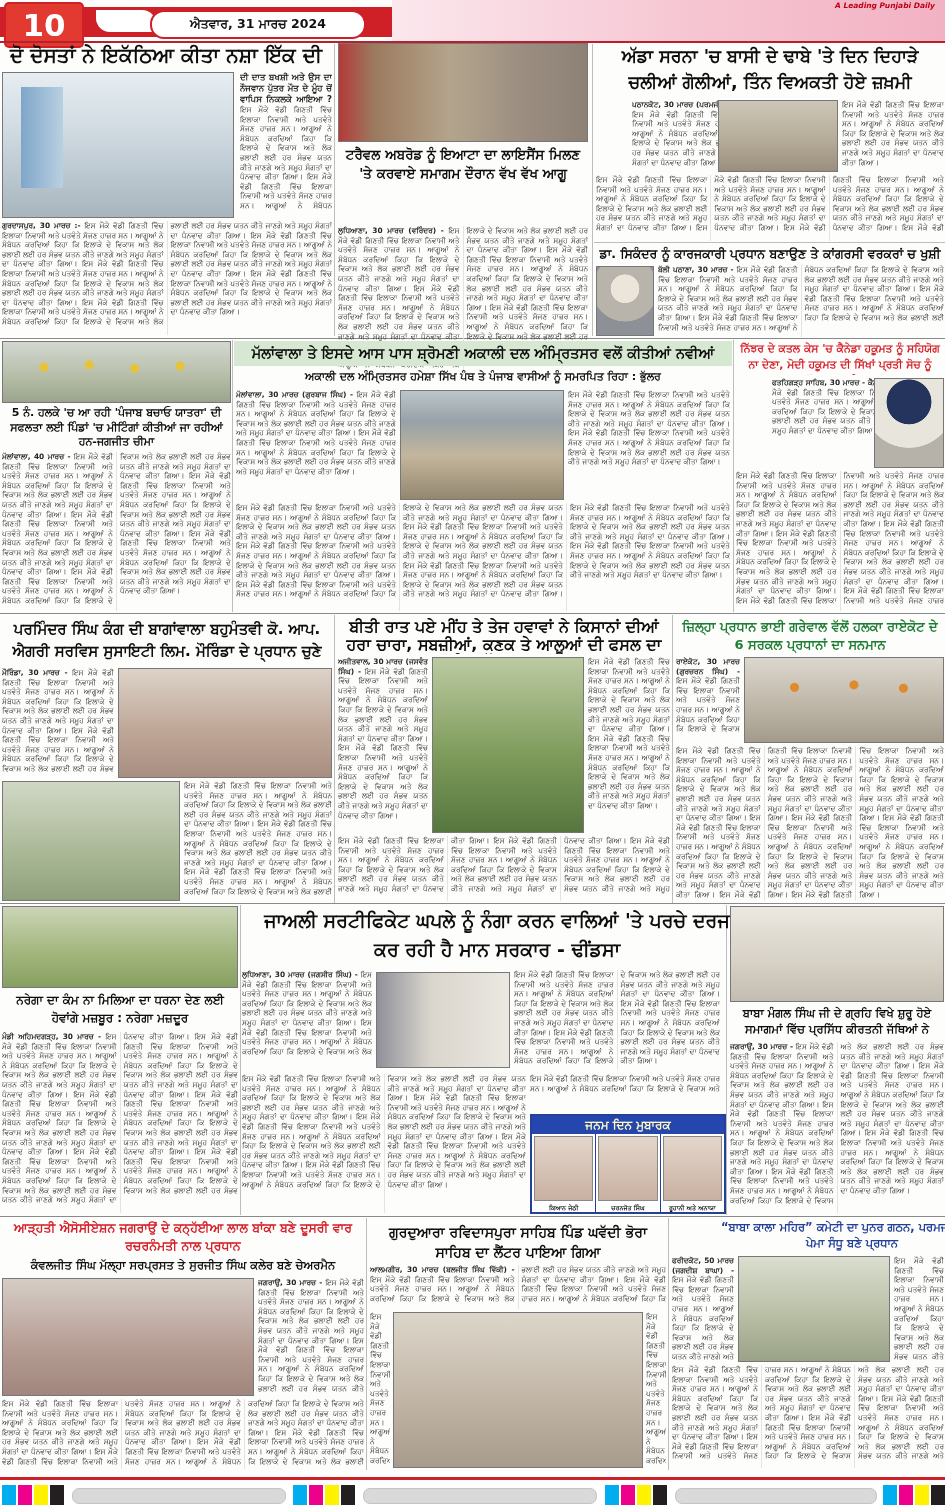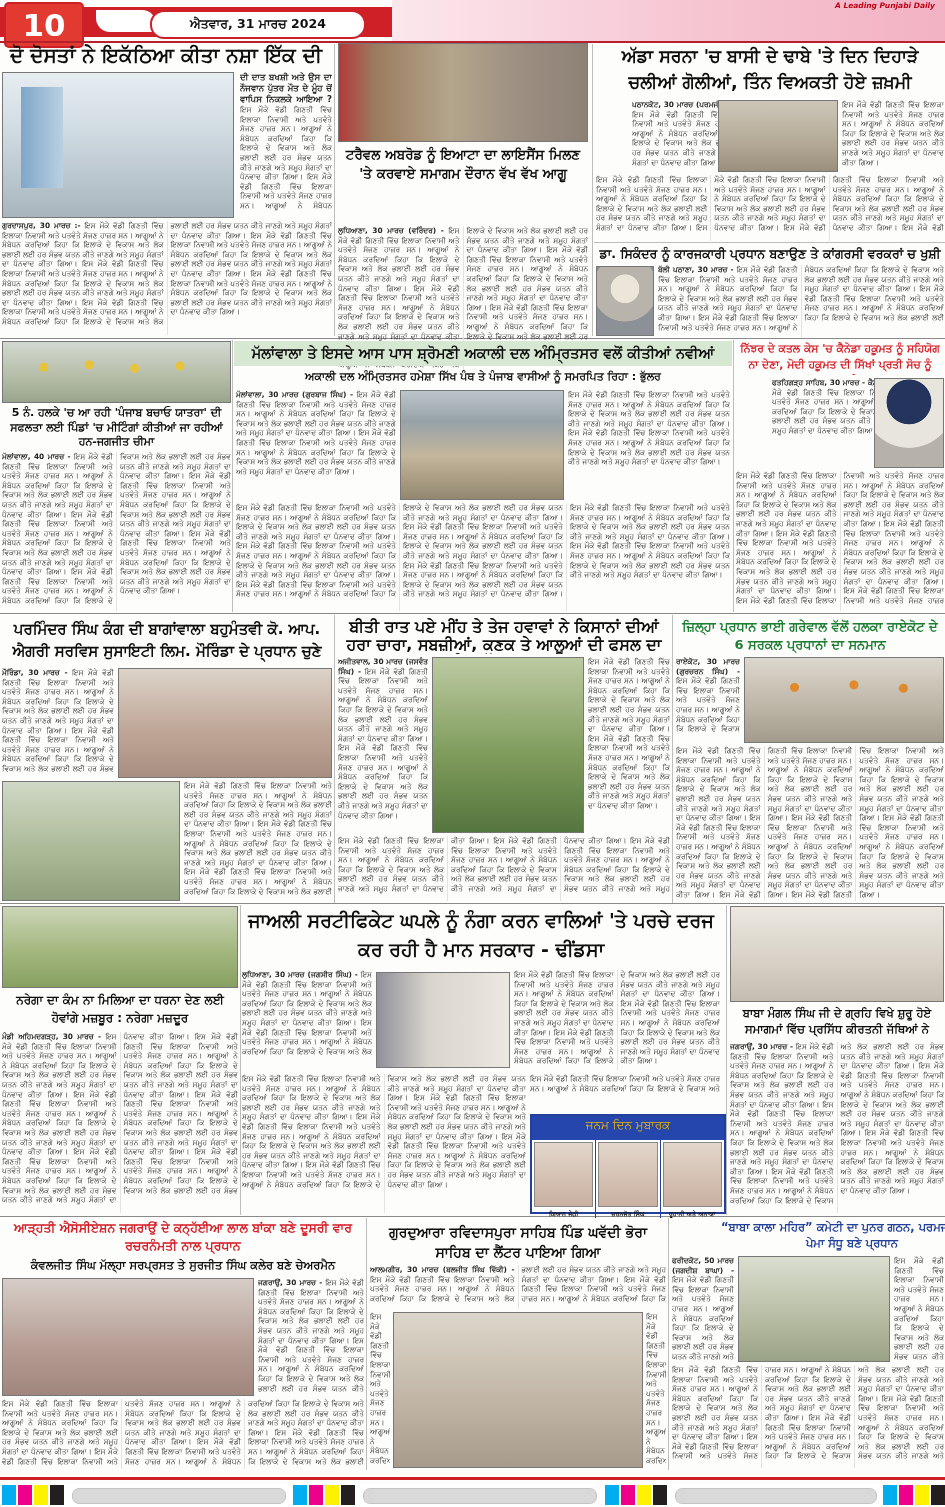--- a/index.html
+++ b/index.html
@@ -64,22 +64,22 @@
       linear-gradient(180deg,#dcd7ce 0%,#bcb4a5 60%,#a29a8b 100%);}
   .ph-narega{background:linear-gradient(180deg,#ccd5b7 0%,#a3b77e 55%,#87a061 100%);}
   .ph-cert{background:linear-gradient(90deg,#90909a 0%,#d9d5cd 40%,#ebe8e1 100%);}
   .ph-mangal{background:linear-gradient(180deg,#ece8e0 0%,#d6d0c5 60%,#c3bcb0 100%);}
   .ph-kid{background:linear-gradient(180deg,#e3d6cb 0%,#c9b0a1 100%);}
   .ph-arhti{background:linear-gradient(180deg,#d6cdc6 0%,#b59c93 60%,#a0867d 100%);}
   .ph-crowd{background:linear-gradient(180deg,#dcd6ca 0%,#bfb3a3 60%,#a79b8b 100%);}
   .ph-kala{background:linear-gradient(180deg,#dadecf 0%,#b6bca2 60%,#9aa287 100%);}
   
   .bday{position:absolute;border:2px solid #23409a;background:#fff;box-sizing:border-box;}
-  .bday-head{background:#2446ad;color:#eab308;font-weight:normal;font-size:12px;line-height:18px;
-             text-align:center;height:24px;}
+  .bday-head{background:#2446ad;color:#fef9c3;font-weight:bold;font-size:12px;line-height:18px;
+             text-align:center;height:18px;}
   .bday-row{display:flex;height:calc(100% - 18px);}
   .bday-cell{flex:1;border-right:1px solid #23409a;display:flex;flex-direction:column;}
   .bday-cell:last-child{border-right:none;}
   .bday-ph{flex:1;margin:2px;border:1px solid #888;}
   .bday-cap{font-size:6.3px;line-height:9px;text-align:center;font-weight:bold;color:#111;}
   
   .bottom-rule{position:absolute;left:0;top:1477px;width:945px;height:3px;background:#cf2027;}
   .marks{position:absolute;left:0;top:1484px;width:945px;height:23px;background:#fff;}
   .mark-sq{position:absolute;top:1px;width:14px;height:20px;}
   .mark-bar{position:absolute;top:4px;height:14px;background:#d9d9d9;border-radius:7px;
@@ -216,21 +216,21 @@
   <span>ਇਸ ਮੌਕੇ ਵੱਡੀ ਗਿਣਤੀ ਵਿੱਚ ਇਲਾਕਾ ਨਿਵਾਸੀ ਅਤੇ ਪਤਵੰਤੇ ਸੱਜਣ ਹਾਜ਼ਰ ਸਨ। ਆਗੂਆਂ ਨੇ ਸੰਬੋਧਨ ਕਰਦਿਆਂ ਕਿਹਾ ਕਿ ਇਲਾਕੇ ਦੇ ਵਿਕਾਸ ਅਤੇ ਲੋਕ ਭਲਾਈ ਲਈ ਹਰ ਸੰਭਵ ਯਤਨ ਕੀਤੇ ਜਾਣਗੇ ਅਤੇ ਸਮੂਹ ਸੰਗਤਾਂ ਦਾ ਧੰਨਵਾਦ ਕੀਤਾ ਗਿਆ। ਇਸ ਮੌਕੇ ਵੱਡੀ ਗਿਣਤੀ ਵਿੱਚ ਇਲਾਕਾ ਨਿਵਾਸੀ ਅਤੇ ਪਤਵੰਤੇ ਸੱਜਣ ਹਾਜ਼ਰ ਸਨ। ਆਗੂਆਂ ਨੇ ਸੰਬੋਧਨ ਕਰਦਿਆਂ ਕਿਹਾ ਕਿ ਇਲਾਕੇ ਦੇ ਵਿਕਾਸ ਅਤੇ ਲੋਕ ਭਲਾਈ ਲਈ ਹਰ ਸੰਭਵ ਯਤਨ ਕੀਤੇ ਜਾਣਗੇ ਅਤੇ ਸਮੂਹ ਸੰਗਤਾਂ ਦਾ ਧੰਨਵਾਦ ਕੀਤਾ ਗਿਆ। ਇਸ ਮੌਕੇ ਵੱਡੀ ਗਿਣਤੀ ਵਿੱਚ ਇਲਾਕਾ ਨਿਵਾਸੀ ਅਤੇ ਪਤਵੰਤੇ ਸੱਜਣ ਹਾਜ਼ਰ ਸਨ। ਆਗੂਆਂ ਨੇ ਸੰਬੋਧਨ ਕਰਦਿਆਂ ਕਿਹਾ ਕਿ ਇਲਾਕੇ ਦੇ ਵਿਕਾਸ ਅਤੇ ਲੋਕ ਭਲਾਈ ਲਈ ਹਰ ਸੰਭਵ ਯਤਨ ਕੀਤੇ ਜਾਣਗੇ ਅਤੇ ਸਮੂਹ ਸੰਗਤਾਂ ਦਾ ਧੰਨਵਾਦ ਕੀਤਾ ਗਿਆ। ਇਸ ਮੌਕੇ ਵੱਡੀ ਗਿਣਤੀ ਵਿੱਚ ਇਲਾਕਾ ਨਿਵਾਸੀ ਅਤੇ ਪਤਵੰਤੇ ਸੱਜਣ ਹਾਜ਼ਰ ਸਨ। ਆਗੂਆਂ ਨੇ ਸੰਬੋਧਨ ਕਰਦਿਆਂ ਕਿਹਾ ਕਿ ਇਲਾਕੇ ਦੇ ਵਿਕਾਸ ਅਤੇ ਲੋਕ ਭਲਾਈ ਲਈ ਹਰ ਸੰਭਵ ਯਤਨ ਕੀਤੇ ਜਾਣਗੇ ਅਤੇ ਸਮੂਹ ਸੰਗਤਾਂ ਦਾ ਧੰਨਵਾਦ ਕੀਤਾ ਗਿਆ। ਇਸ ਮੌਕੇ ਵੱਡੀ ਗਿਣਤੀ ਵਿੱਚ ਇਲਾਕਾ ਨਿਵਾਸੀ ਅਤੇ ਪਤਵੰਤੇ ਸੱਜਣ ਹਾਜ਼ਰ ਸਨ। ਆਗੂਆਂ ਨੇ ਸੰਬੋਧਨ ਕਰਦਿਆਂ ਕਿਹਾ ਕਿ ਇਲਾਕੇ ਦੇ ਵਿਕਾਸ ਅਤੇ ਲੋਕ ਭਲਾਈ ਲਈ ਹਰ ਸੰਭਵ ਯਤਨ ਕੀਤੇ ਜਾਣਗੇ ਅਤੇ ਸਮੂਹ ਸੰਗਤਾਂ ਦਾ ਧੰਨਵਾਦ ਕੀਤਾ ਗਿਆ। ਇਸ ਮੌਕੇ ਵੱਡੀ ਗਿਣਤੀ ਵਿੱਚ ਇਲਾਕਾ ਨਿਵਾਸੀ ਅਤੇ ਪਤਵੰਤੇ ਸੱਜਣ ਹਾਜ਼ਰ ਸਨ। ਆਗੂਆਂ ਨੇ ਸੰਬੋਧਨ ਕਰਦਿਆਂ ਕਿਹਾ ਕਿ ਇਲਾਕੇ ਦੇ ਵਿਕਾਸ ਅਤੇ ਲੋਕ ਭਲਾਈ ਲਈ ਹਰ ਸੰਭਵ ਯਤਨ ਕੀਤੇ ਜਾਣਗੇ ਅਤੇ ਸਮੂਹ ਸੰਗਤਾਂ ਦਾ ਧੰਨਵਾਦ ਕੀਤਾ ਗਿਆ।</span>
 </div>
 
 <div class="ph ph-narega" style="left:2px;top:906px;width:236px;height:82px;"></div>
 <div class="hl" style="left:2px;top:991px;width:236px;height:38px;font-size:12px;line-height:18px;">ਨਰੇਗਾ ਦਾ ਕੰਮ ਨਾ ਮਿਲਿਆ ਦਾ ਧਰਨਾ ਦੇਣ ਲਈ ਹੋਵਾਂਗੇ ਮਜ਼ਬੂਰ : ਨਰੇਗਾ ਮਜ਼ਦੂਰ</div>
 <div class="bt c2" style="left:2px;top:1032px;width:236px;height:181px;">
   <b>ਮੰਡੀ ਅਹਿਮਦਗੜ੍ਹ, 30 ਮਾਰਚ -</b>
   <span>ਇਸ ਮੌਕੇ ਵੱਡੀ ਗਿਣਤੀ ਵਿੱਚ ਇਲਾਕਾ ਨਿਵਾਸੀ ਅਤੇ ਪਤਵੰਤੇ ਸੱਜਣ ਹਾਜ਼ਰ ਸਨ। ਆਗੂਆਂ ਨੇ ਸੰਬੋਧਨ ਕਰਦਿਆਂ ਕਿਹਾ ਕਿ ਇਲਾਕੇ ਦੇ ਵਿਕਾਸ ਅਤੇ ਲੋਕ ਭਲਾਈ ਲਈ ਹਰ ਸੰਭਵ ਯਤਨ ਕੀਤੇ ਜਾਣਗੇ ਅਤੇ ਸਮੂਹ ਸੰਗਤਾਂ ਦਾ ਧੰਨਵਾਦ ਕੀਤਾ ਗਿਆ। ਇਸ ਮੌਕੇ ਵੱਡੀ ਗਿਣਤੀ ਵਿੱਚ ਇਲਾਕਾ ਨਿਵਾਸੀ ਅਤੇ ਪਤਵੰਤੇ ਸੱਜਣ ਹਾਜ਼ਰ ਸਨ। ਆਗੂਆਂ ਨੇ ਸੰਬੋਧਨ ਕਰਦਿਆਂ ਕਿਹਾ ਕਿ ਇਲਾਕੇ ਦੇ ਵਿਕਾਸ ਅਤੇ ਲੋਕ ਭਲਾਈ ਲਈ ਹਰ ਸੰਭਵ ਯਤਨ ਕੀਤੇ ਜਾਣਗੇ ਅਤੇ ਸਮੂਹ ਸੰਗਤਾਂ ਦਾ ਧੰਨਵਾਦ ਕੀਤਾ ਗਿਆ। ਇਸ ਮੌਕੇ ਵੱਡੀ ਗਿਣਤੀ ਵਿੱਚ ਇਲਾਕਾ ਨਿਵਾਸੀ ਅਤੇ ਪਤਵੰਤੇ ਸੱਜਣ ਹਾਜ਼ਰ ਸਨ। ਆਗੂਆਂ ਨੇ ਸੰਬੋਧਨ ਕਰਦਿਆਂ ਕਿਹਾ ਕਿ ਇਲਾਕੇ ਦੇ ਵਿਕਾਸ ਅਤੇ ਲੋਕ ਭਲਾਈ ਲਈ ਹਰ ਸੰਭਵ ਯਤਨ ਕੀਤੇ ਜਾਣਗੇ ਅਤੇ ਸਮੂਹ ਸੰਗਤਾਂ ਦਾ ਧੰਨਵਾਦ ਕੀਤਾ ਗਿਆ। ਇਸ ਮੌਕੇ ਵੱਡੀ ਗਿਣਤੀ ਵਿੱਚ ਇਲਾਕਾ ਨਿਵਾਸੀ ਅਤੇ ਪਤਵੰਤੇ ਸੱਜਣ ਹਾਜ਼ਰ ਸਨ। ਆਗੂਆਂ ਨੇ ਸੰਬੋਧਨ ਕਰਦਿਆਂ ਕਿਹਾ ਕਿ ਇਲਾਕੇ ਦੇ ਵਿਕਾਸ ਅਤੇ ਲੋਕ ਭਲਾਈ ਲਈ ਹਰ ਸੰਭਵ ਯਤਨ ਕੀਤੇ ਜਾਣਗੇ ਅਤੇ ਸਮੂਹ ਸੰਗਤਾਂ ਦਾ ਧੰਨਵਾਦ ਕੀਤਾ ਗਿਆ। ਇਸ ਮੌਕੇ ਵੱਡੀ ਗਿਣਤੀ ਵਿੱਚ ਇਲਾਕਾ ਨਿਵਾਸੀ ਅਤੇ ਪਤਵੰਤੇ ਸੱਜਣ ਹਾਜ਼ਰ ਸਨ। ਆਗੂਆਂ ਨੇ ਸੰਬੋਧਨ ਕਰਦਿਆਂ ਕਿਹਾ ਕਿ ਇਲਾਕੇ ਦੇ ਵਿਕਾਸ ਅਤੇ ਲੋਕ ਭਲਾਈ ਲਈ ਹਰ ਸੰਭਵ ਯਤਨ ਕੀਤੇ ਜਾਣਗੇ ਅਤੇ ਸਮੂਹ ਸੰਗਤਾਂ ਦਾ ਧੰਨਵਾਦ ਕੀਤਾ ਗਿਆ। ਇਸ ਮੌਕੇ ਵੱਡੀ ਗਿਣਤੀ ਵਿੱਚ ਇਲਾਕਾ ਨਿਵਾਸੀ ਅਤੇ ਪਤਵੰਤੇ ਸੱਜਣ ਹਾਜ਼ਰ ਸਨ। ਆਗੂਆਂ ਨੇ ਸੰਬੋਧਨ ਕਰਦਿਆਂ ਕਿਹਾ ਕਿ ਇਲਾਕੇ ਦੇ ਵਿਕਾਸ ਅਤੇ ਲੋਕ ਭਲਾਈ ਲਈ ਹਰ ਸੰਭਵ ਯਤਨ ਕੀਤੇ ਜਾਣਗੇ ਅਤੇ ਸਮੂਹ ਸੰਗਤਾਂ ਦਾ ਧੰਨਵਾਦ ਕੀਤਾ ਗਿਆ।</span>
 </div>
 
-<div class="hl" style="left:242px;top:906px;width:478px;height:60px;font-size:19px;line-height:29px;">ਜਾਅਲੀ ਸਰਟੀਫਿਕੇਟ ਘਪਲੇ ਨੂੰ ਨੰਗਾ ਕਰਨ ਵਾਲਿਆਂ 'ਤੇ ਪਰਚੇ ਦਰਜ ਕਰ ਰਹੀ ਹੈ ਮਾਨ ਸਰਕਾਰ - ਢੀਂਡਸਾ</div>
+<div class="hl" style="left:242px;top:906px;width:478px;height:60px;font-size:19px;line-height:29px;padding-left:16px;">ਜਾਅਲੀ ਸਰਟੀਫਿਕੇਟ ਘਪਲੇ ਨੂੰ ਨੰਗਾ ਕਰਨ ਵਾਲਿਆਂ 'ਤੇ ਪਰਚੇ ਦਰਜ ਕਰ ਰਹੀ ਹੈ ਮਾਨ ਸਰਕਾਰ - ਢੀਂਡਸਾ</div>
 <div class="bt" style="left:242px;top:970px;width:130px;height:100px;column-count:1;">
   <b>ਲੁਧਿਆਣਾ, 30 ਮਾਰਚ (ਜਗਸੀਰ ਸਿੰਘ) -</b>
   <span>ਇਸ ਮੌਕੇ ਵੱਡੀ ਗਿਣਤੀ ਵਿੱਚ ਇਲਾਕਾ ਨਿਵਾਸੀ ਅਤੇ ਪਤਵੰਤੇ ਸੱਜਣ ਹਾਜ਼ਰ ਸਨ। ਆਗੂਆਂ ਨੇ ਸੰਬੋਧਨ ਕਰਦਿਆਂ ਕਿਹਾ ਕਿ ਇਲਾਕੇ ਦੇ ਵਿਕਾਸ ਅਤੇ ਲੋਕ ਭਲਾਈ ਲਈ ਹਰ ਸੰਭਵ ਯਤਨ ਕੀਤੇ ਜਾਣਗੇ ਅਤੇ ਸਮੂਹ ਸੰਗਤਾਂ ਦਾ ਧੰਨਵਾਦ ਕੀਤਾ ਗਿਆ। ਇਸ ਮੌਕੇ ਵੱਡੀ ਗਿਣਤੀ ਵਿੱਚ ਇਲਾਕਾ ਨਿਵਾਸੀ ਅਤੇ ਪਤਵੰਤੇ ਸੱਜਣ ਹਾਜ਼ਰ ਸਨ। ਆਗੂਆਂ ਨੇ ਸੰਬੋਧਨ ਕਰਦਿਆਂ ਕਿਹਾ ਕਿ ਇਲਾਕੇ ਦੇ ਵਿਕਾਸ ਅਤੇ ਲੋਕ ਭਲਾਈ ਲਈ ਹਰ ਸੰਭਵ ਯਤਨ ਕੀਤੇ ਜਾਣਗੇ ਅਤੇ ਸਮੂਹ ਸੰਗਤਾਂ ਦਾ ਧੰਨਵਾਦ ਕੀਤਾ ਗਿਆ।</span>
 </div>
 <div class="ph ph-cert" style="left:376px;top:972px;width:134px;height:96px;"></div>
 <div class="bt c2" style="left:514px;top:970px;width:206px;height:100px;">
   <span>ਇਸ ਮੌਕੇ ਵੱਡੀ ਗਿਣਤੀ ਵਿੱਚ ਇਲਾਕਾ ਨਿਵਾਸੀ ਅਤੇ ਪਤਵੰਤੇ ਸੱਜਣ ਹਾਜ਼ਰ ਸਨ। ਆਗੂਆਂ ਨੇ ਸੰਬੋਧਨ ਕਰਦਿਆਂ ਕਿਹਾ ਕਿ ਇਲਾਕੇ ਦੇ ਵਿਕਾਸ ਅਤੇ ਲੋਕ ਭਲਾਈ ਲਈ ਹਰ ਸੰਭਵ ਯਤਨ ਕੀਤੇ ਜਾਣਗੇ ਅਤੇ ਸਮੂਹ ਸੰਗਤਾਂ ਦਾ ਧੰਨਵਾਦ ਕੀਤਾ ਗਿਆ। ਇਸ ਮੌਕੇ ਵੱਡੀ ਗਿਣਤੀ ਵਿੱਚ ਇਲਾਕਾ ਨਿਵਾਸੀ ਅਤੇ ਪਤਵੰਤੇ ਸੱਜਣ ਹਾਜ਼ਰ ਸਨ। ਆਗੂਆਂ ਨੇ ਸੰਬੋਧਨ ਕਰਦਿਆਂ ਕਿਹਾ ਕਿ ਇਲਾਕੇ ਦੇ ਵਿਕਾਸ ਅਤੇ ਲੋਕ ਭਲਾਈ ਲਈ ਹਰ ਸੰਭਵ ਯਤਨ ਕੀਤੇ ਜਾਣਗੇ ਅਤੇ ਸਮੂਹ ਸੰਗਤਾਂ ਦਾ ਧੰਨਵਾਦ ਕੀਤਾ ਗਿਆ। ਇਸ ਮੌਕੇ ਵੱਡੀ ਗਿਣਤੀ ਵਿੱਚ ਇਲਾਕਾ ਨਿਵਾਸੀ ਅਤੇ ਪਤਵੰਤੇ ਸੱਜਣ ਹਾਜ਼ਰ ਸਨ। ਆਗੂਆਂ ਨੇ ਸੰਬੋਧਨ ਕਰਦਿਆਂ ਕਿਹਾ ਕਿ ਇਲਾਕੇ ਦੇ ਵਿਕਾਸ ਅਤੇ ਲੋਕ ਭਲਾਈ ਲਈ ਹਰ ਸੰਭਵ ਯਤਨ ਕੀਤੇ ਜਾਣਗੇ ਅਤੇ ਸਮੂਹ ਸੰਗਤਾਂ ਦਾ ਧੰਨਵਾਦ ਕੀਤਾ ਗਿਆ।</span>
 </div>
 <div class="bt c2" style="left:242px;top:1074px;width:284px;height:139px;">
   <span>ਇਸ ਮੌਕੇ ਵੱਡੀ ਗਿਣਤੀ ਵਿੱਚ ਇਲਾਕਾ ਨਿਵਾਸੀ ਅਤੇ ਪਤਵੰਤੇ ਸੱਜਣ ਹਾਜ਼ਰ ਸਨ। ਆਗੂਆਂ ਨੇ ਸੰਬੋਧਨ ਕਰਦਿਆਂ ਕਿਹਾ ਕਿ ਇਲਾਕੇ ਦੇ ਵਿਕਾਸ ਅਤੇ ਲੋਕ ਭਲਾਈ ਲਈ ਹਰ ਸੰਭਵ ਯਤਨ ਕੀਤੇ ਜਾਣਗੇ ਅਤੇ ਸਮੂਹ ਸੰਗਤਾਂ ਦਾ ਧੰਨਵਾਦ ਕੀਤਾ ਗਿਆ। ਇਸ ਮੌਕੇ ਵੱਡੀ ਗਿਣਤੀ ਵਿੱਚ ਇਲਾਕਾ ਨਿਵਾਸੀ ਅਤੇ ਪਤਵੰਤੇ ਸੱਜਣ ਹਾਜ਼ਰ ਸਨ। ਆਗੂਆਂ ਨੇ ਸੰਬੋਧਨ ਕਰਦਿਆਂ ਕਿਹਾ ਕਿ ਇਲਾਕੇ ਦੇ ਵਿਕਾਸ ਅਤੇ ਲੋਕ ਭਲਾਈ ਲਈ ਹਰ ਸੰਭਵ ਯਤਨ ਕੀਤੇ ਜਾਣਗੇ ਅਤੇ ਸਮੂਹ ਸੰਗਤਾਂ ਦਾ ਧੰਨਵਾਦ ਕੀਤਾ ਗਿਆ। ਇਸ ਮੌਕੇ ਵੱਡੀ ਗਿਣਤੀ ਵਿੱਚ ਇਲਾਕਾ ਨਿਵਾਸੀ ਅਤੇ ਪਤਵੰਤੇ ਸੱਜਣ ਹਾਜ਼ਰ ਸਨ। ਆਗੂਆਂ ਨੇ ਸੰਬੋਧਨ ਕਰਦਿਆਂ ਕਿਹਾ ਕਿ ਇਲਾਕੇ ਦੇ ਵਿਕਾਸ ਅਤੇ ਲੋਕ ਭਲਾਈ ਲਈ ਹਰ ਸੰਭਵ ਯਤਨ ਕੀਤੇ ਜਾਣਗੇ ਅਤੇ ਸਮੂਹ ਸੰਗਤਾਂ ਦਾ ਧੰਨਵਾਦ ਕੀਤਾ ਗਿਆ। ਇਸ ਮੌਕੇ ਵੱਡੀ ਗਿਣਤੀ ਵਿੱਚ ਇਲਾਕਾ ਨਿਵਾਸੀ ਅਤੇ ਪਤਵੰਤੇ ਸੱਜਣ ਹਾਜ਼ਰ ਸਨ। ਆਗੂਆਂ ਨੇ ਸੰਬੋਧਨ ਕਰਦਿਆਂ ਕਿਹਾ ਕਿ ਇਲਾਕੇ ਦੇ ਵਿਕਾਸ ਅਤੇ ਲੋਕ ਭਲਾਈ ਲਈ ਹਰ ਸੰਭਵ ਯਤਨ ਕੀਤੇ ਜਾਣਗੇ ਅਤੇ ਸਮੂਹ ਸੰਗਤਾਂ ਦਾ ਧੰਨਵਾਦ ਕੀਤਾ ਗਿਆ। ਇਸ ਮੌਕੇ ਵੱਡੀ ਗਿਣਤੀ ਵਿੱਚ ਇਲਾਕਾ ਨਿਵਾਸੀ ਅਤੇ ਪਤਵੰਤੇ ਸੱਜਣ ਹਾਜ਼ਰ ਸਨ। ਆਗੂਆਂ ਨੇ ਸੰਬੋਧਨ ਕਰਦਿਆਂ ਕਿਹਾ ਕਿ ਇਲਾਕੇ ਦੇ ਵਿਕਾਸ ਅਤੇ ਲੋਕ ਭਲਾਈ ਲਈ ਹਰ ਸੰਭਵ ਯਤਨ ਕੀਤੇ ਜਾਣਗੇ ਅਤੇ ਸਮੂਹ ਸੰਗਤਾਂ ਦਾ ਧੰਨਵਾਦ ਕੀਤਾ ਗਿਆ।</span>

